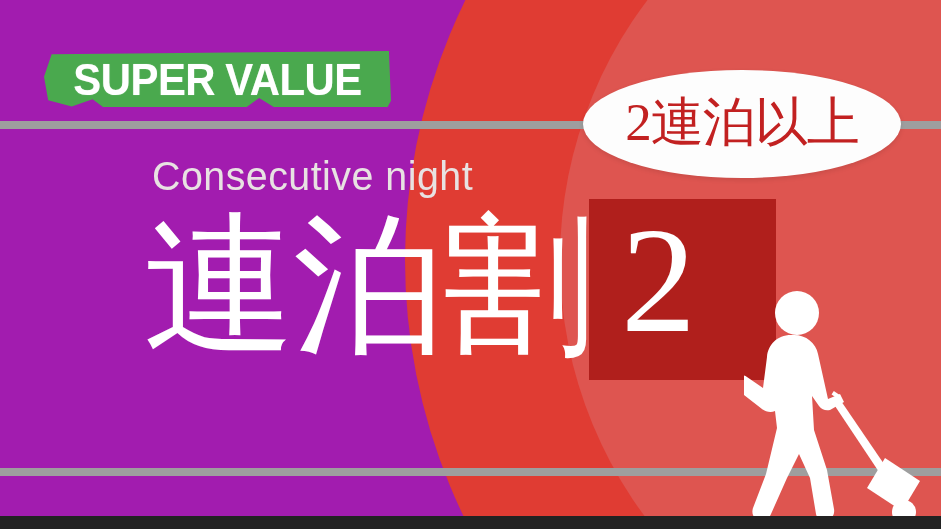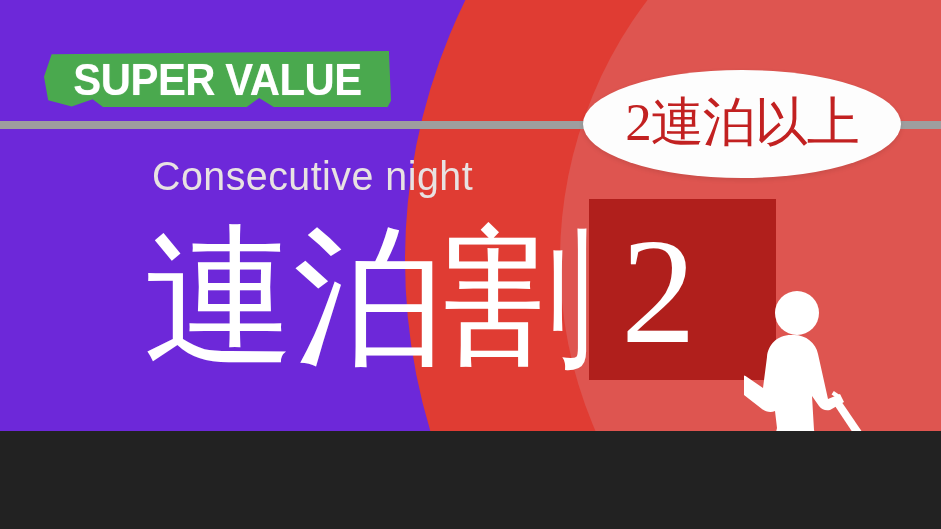--- a/index.html
+++ b/index.html
@@ -3,24 +3,24 @@
 <meta charset="utf-8">
 <style>
   html, body {
     margin: 0;
     padding: 0;
     background: #222;
   }
   #banner {
     position: relative;
     width: 941px;
-    height: 431px;
+    height: 516px;
     overflow: hidden;
     font-family: "Liberation Sans", sans-serif;
-    background: #6d28d9;
+    background: #a21caf;
   }
 
   
   .circle {
     position: absolute;
     border-radius: 50%;
   }
   #circle-outer {
     width: 1180px;
     height: 1180px;
@@ -129,23 +129,23 @@
     top: 199px;
     width: 187px;
     height: 181px;
     background: #b01f1c;
   }
 
   
   #headline {
     position: absolute;
     left: 143px;
-    top: 220px;
+    top: 208px;
     display: flex;
-    align-items: flex-start;
+    align-items: center;
     color: #ffffff;
     line-height: 1;
     white-space: nowrap;
   }
   #headline-jp {
     font-size: 152px;
     font-weight: normal;
     letter-spacing: -2px;
     display: inline-block;
   }

